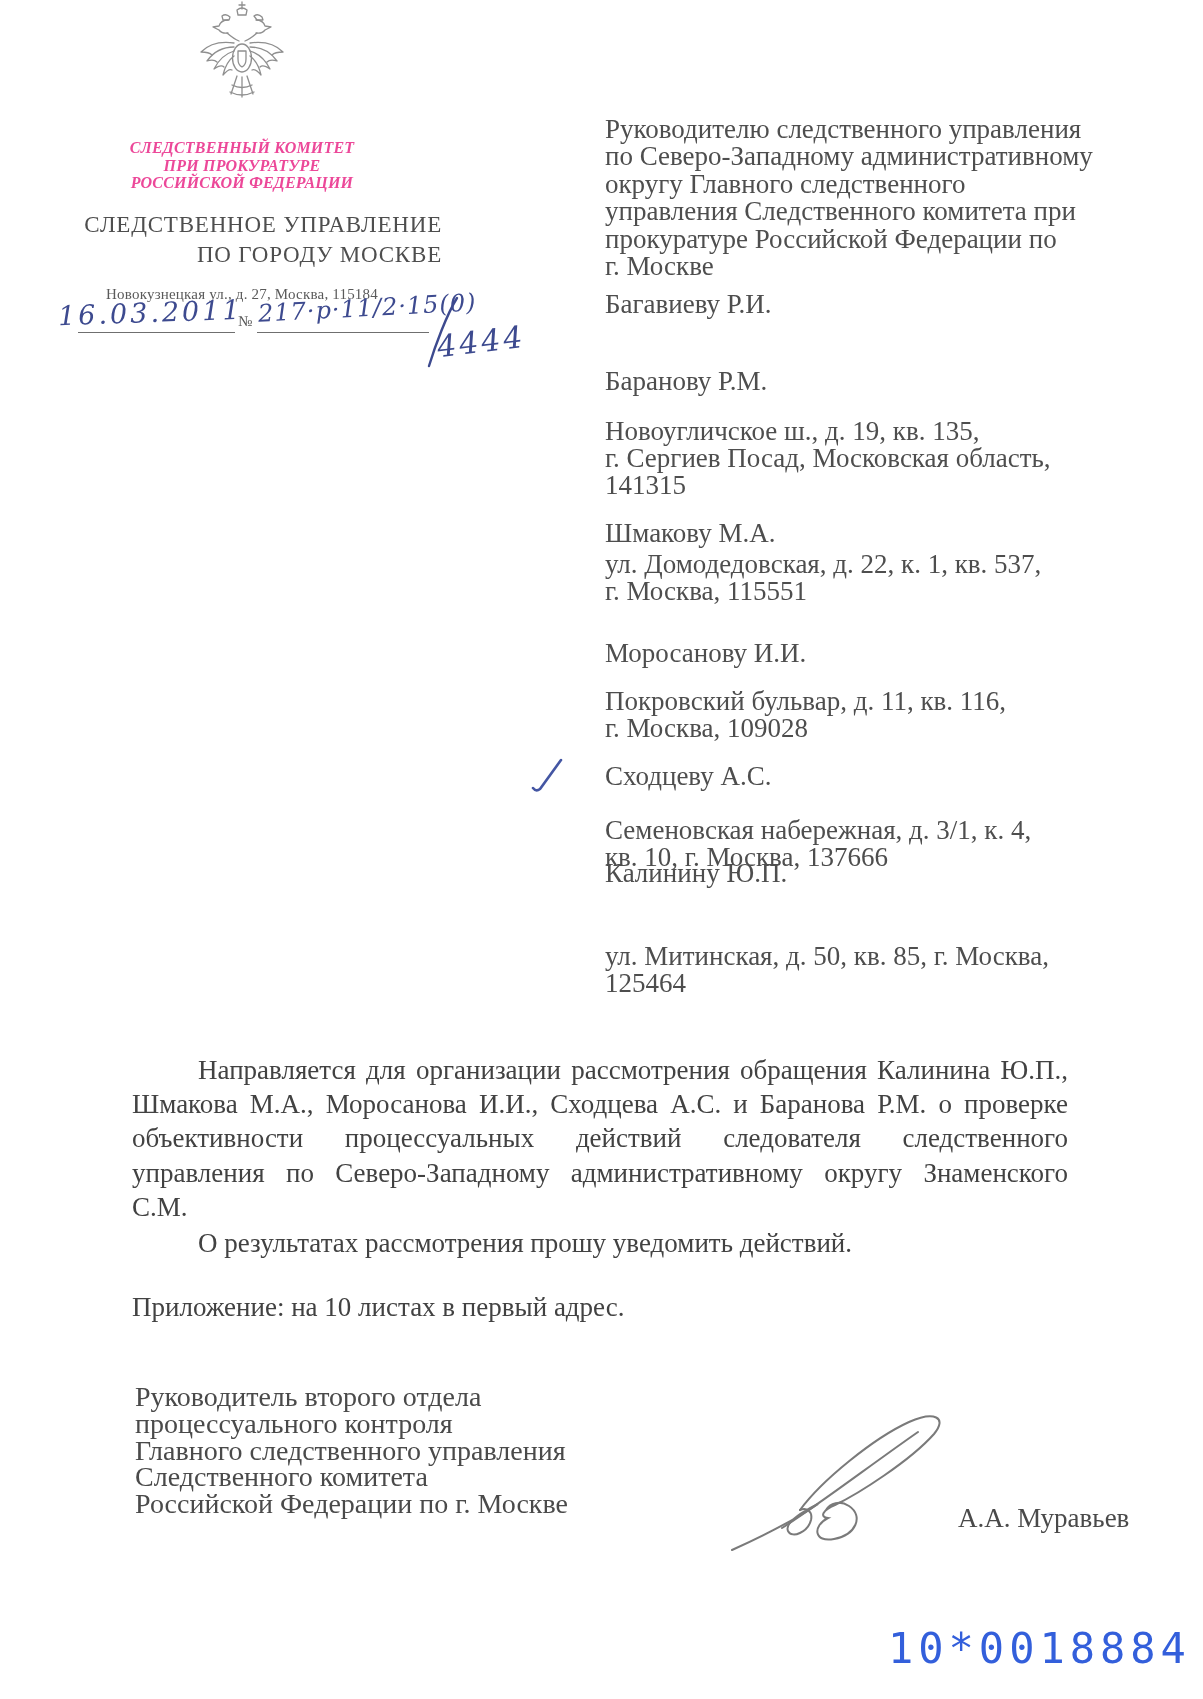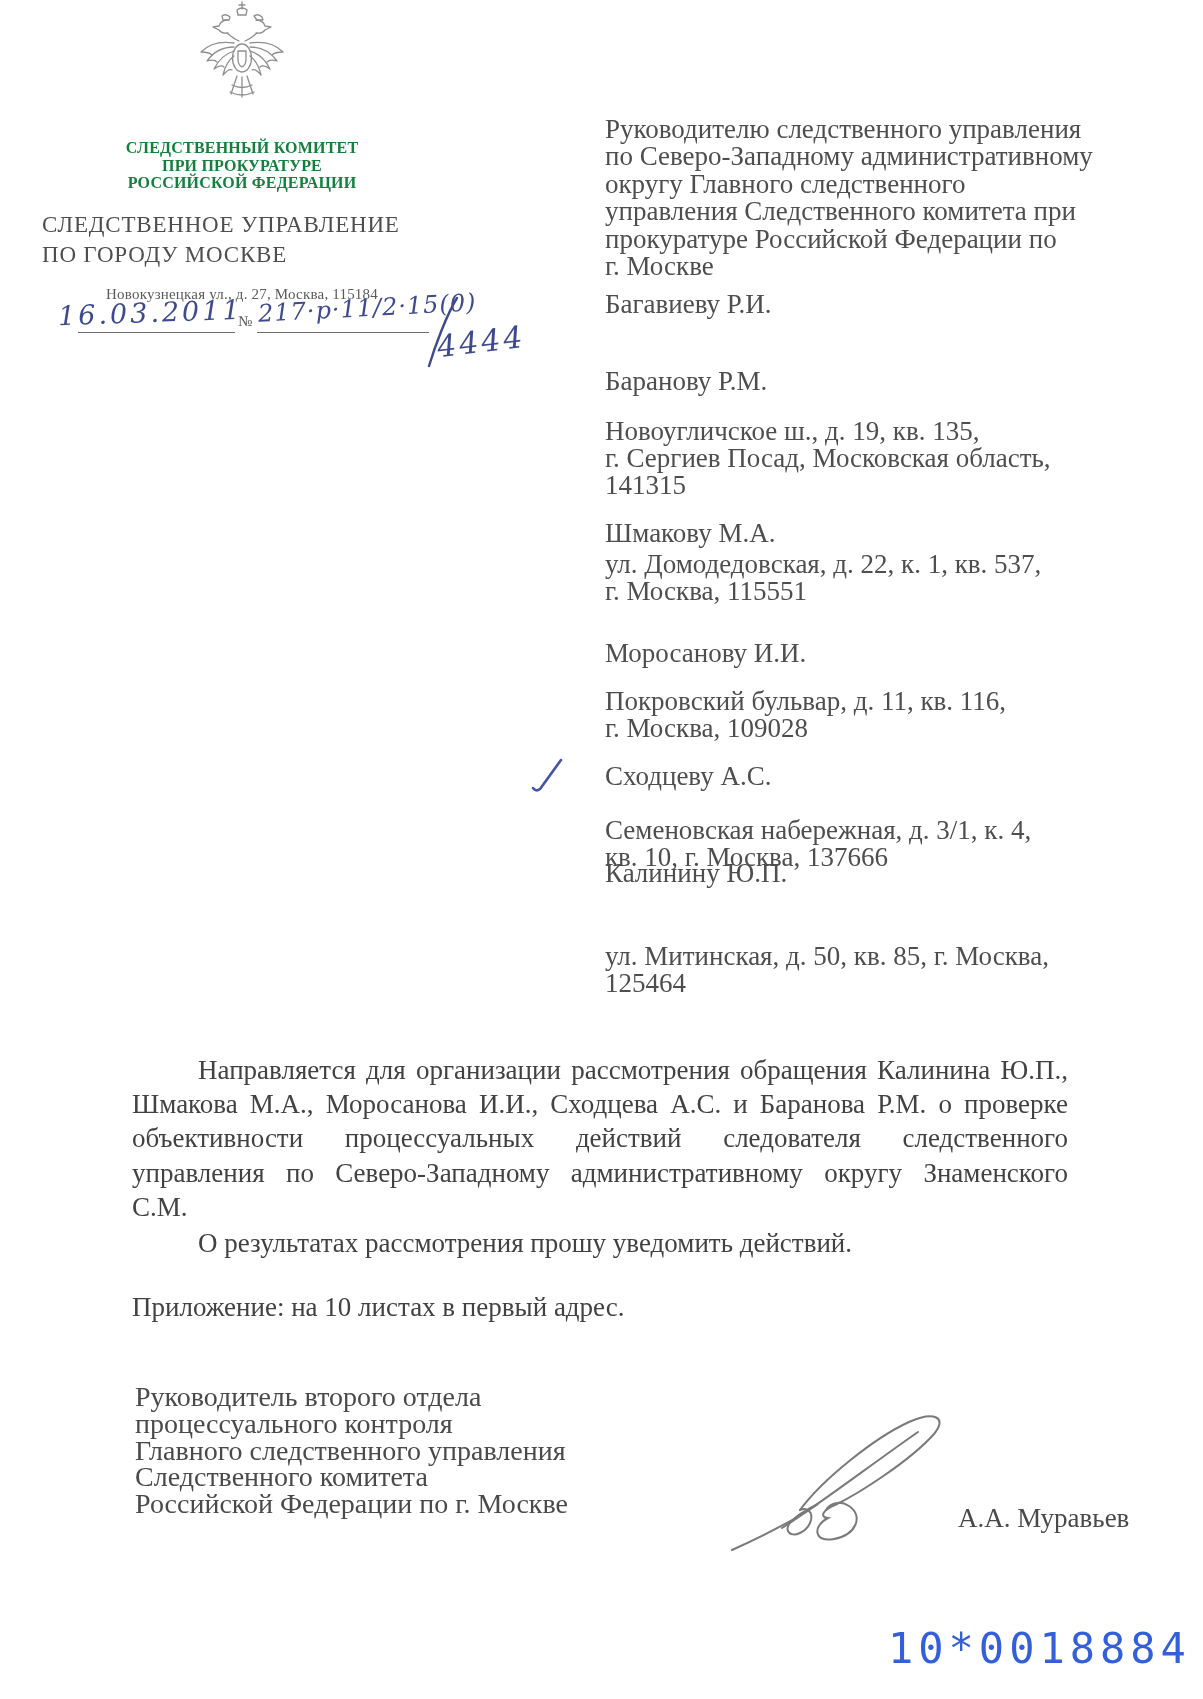--- a/index.html
+++ b/index.html
@@ -12,22 +12,22 @@
     color: #474747;
     overflow: hidden;
   }
   .abs { position: absolute; }
   .preline { white-space: pre-line; }
 
   
   .emblem { left:193px; top:0px; width:98px; height:106px; }
   .lh-org { left:92px; top:139px; width:300px; text-align:center;
             font-size:16px; font-weight:bold; line-height:17.5px;
-            letter-spacing:0.2px; color:#15803d; }
-  .lh-div { left:42px; top:210px; width:400px; text-align:left;
+            letter-spacing:0.2px; color:#ec4899;font-style:italic; }
+  .lh-div { left:42px; top:210px; width:400px; text-align:right;
             font-size:23px; line-height:30px; letter-spacing:0.8px; color:#4e4e4e; }
   .lh-addr { left:72px; top:286px; width:340px; text-align:center;
              font-size:15px; letter-spacing:0.2px; color:#5a5a5a; }
   .u1 { left:78px;  top:310px; width:157px; height:22px; border-bottom:1.6px solid #6f6f6f; }
   .u2 { left:257px; top:310px; width:172px; height:22px; border-bottom:1.6px solid #6f6f6f; }
   .no-sign { left:238px; top:313px; font-size:15px; color:#565656; }
 
   .hw { font-family:"DejaVu Serif", serif; font-style:italic; color:#3d4a8f; }
   .hw-date   { left:58px;  top:297px; font-size:27px; letter-spacing:3px; transform:rotate(-2deg); }
   .hw-num    { left:258px; top:294px; font-size:24px; letter-spacing:1px; transform:rotate(-3deg); }

